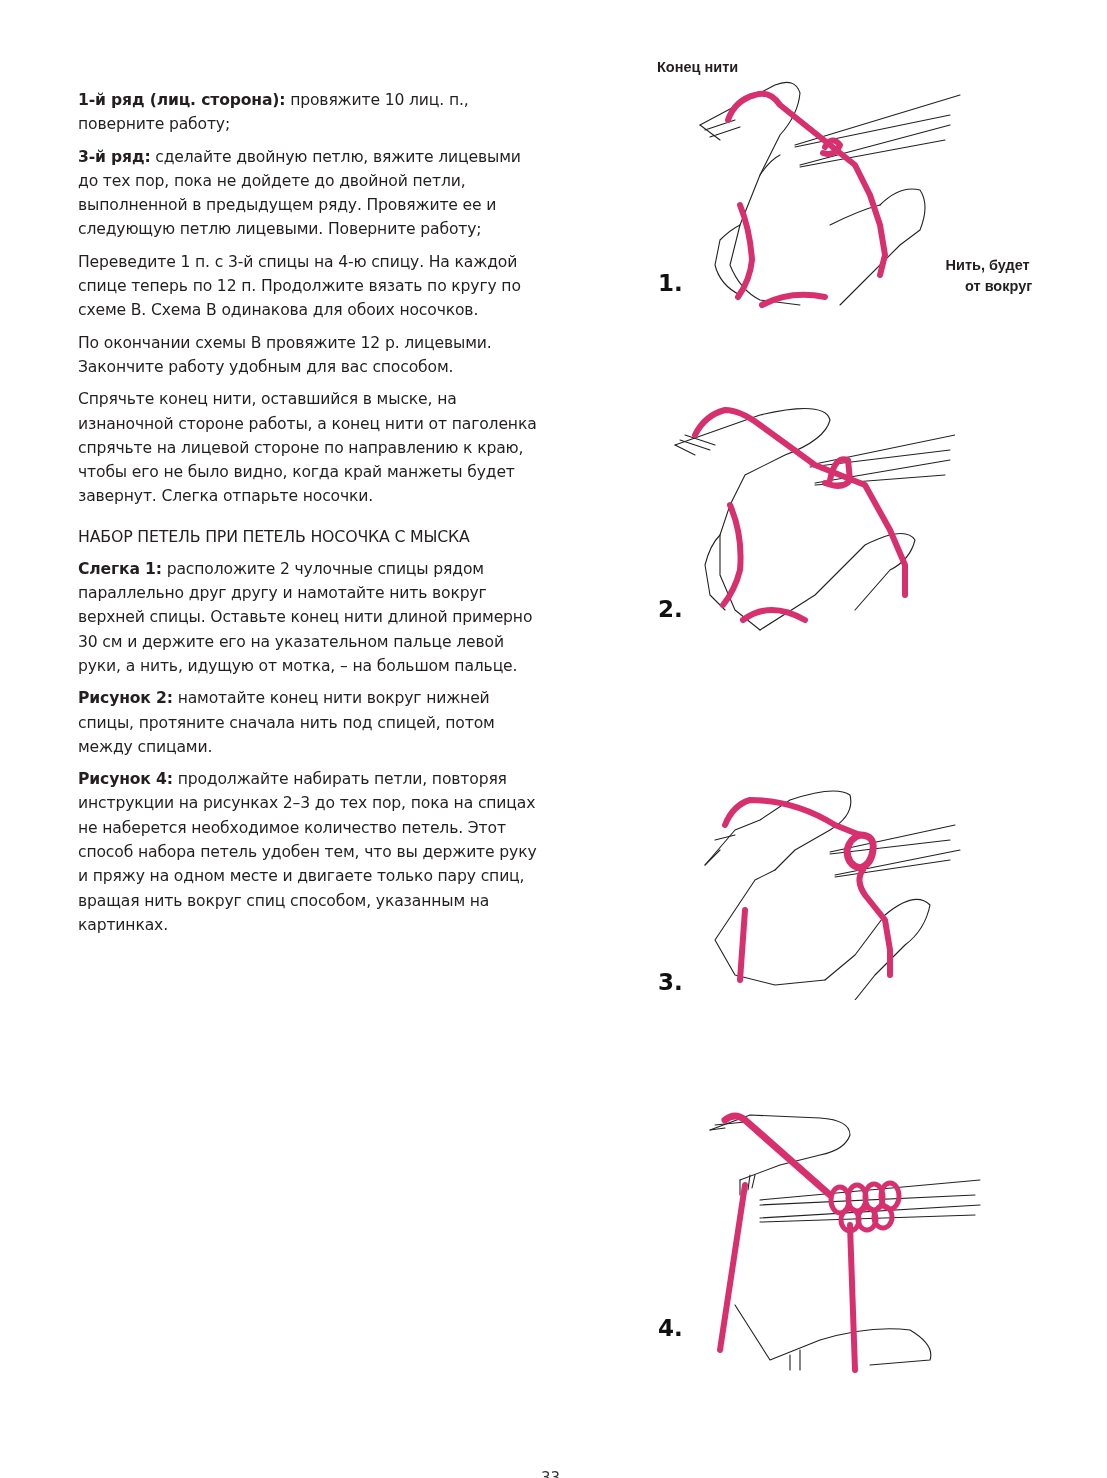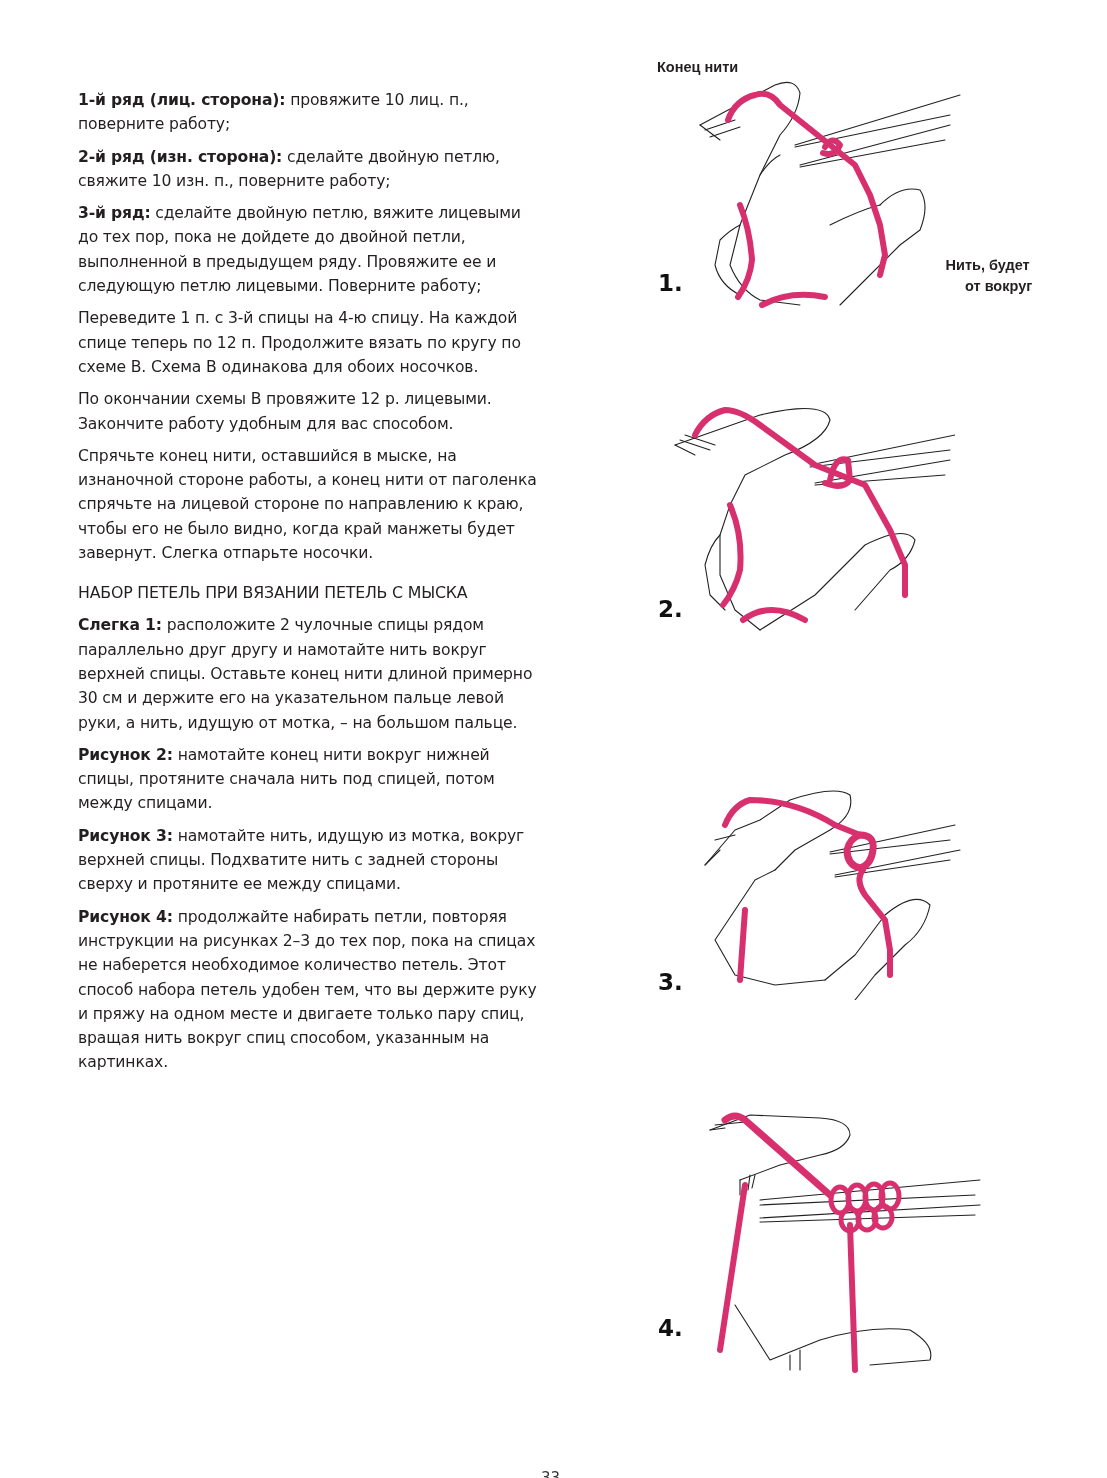--- a/index.html
+++ b/index.html
@@ -14,31 +14,29 @@
   .fig-label { position:absolute; font-family:"Liberation Sans", sans-serif; font-size:14.5px; color:#231f20; line-height:21px;font-weight:bold; }
   .page-num { position:absolute; left:541px; top:1469px; font-size:15px; color:#333; font-family:"DejaVu Sans", sans-serif; }
   .yarn { fill:none; stroke-linecap:round; stroke-linejoin:round; }
   .ink { fill:none; stroke:#222; stroke-width:1.1; stroke-linecap:round; stroke-linejoin:round; }
 </style>
 </head>
 <body>
 
 <div class="col">
   <p class="para"><b>1-й ряд (лиц. сторона):</b><span> провяжите 10 лиц. п., поверните работу;</span></p>
-  <p class="para"><b>2-й ряд (изн. сторона):</b><span> сделайте двойную петлю, свяжите 10 изн. п., поверните работу;</span></p>
   <p class="para"><b>3-й ряд:</b><span> сделайте двойную петлю, вяжите лицевыми до тех пор, пока не дойдете до двойной петли, выполненной в предыдущем ряду. Провяжите ее и следующую петлю лицевыми. Поверните работу;</span></p>
   <p class="para"><span>Переведите 1 п. с 3-й спицы на 4-ю спицу. На каждой спице теперь по 12 п. Продолжите вязать по кругу по схеме В. Схема В одинакова для обоих носочков.</span></p>
   <p class="para"><span>По окончании схемы В провяжите 12 р. лицевыми. Закончите работу удобным для вас способом.</span></p>
   <p class="para"><span>Спрячьте конец нити, оставшийся в мыске, на изнаночной стороне работы, а конец нити от паголенка спрячьте на лицевой стороне по направлению к краю, чтобы его не было видно, когда край манжеты будет завернут. Слегка отпарьте носочки.</span></p>
 
-  <h2 class="heading">НАБОР ПЕТЕЛЬ ПРИ ВЯЗАНИИ ПЕТЕЛЬ С МЫСКА</h2>
+  <h2 class="heading">НАБОР ПЕТЕЛЬ ПРИ ПЕТЕЛЬ НОСОЧКА С МЫСКА</h2>
 
   <p class="para"><b>Слегка 1:</b><span> расположите 2 чулочные спицы рядом параллельно друг другу и намотайте нить вокруг верхней спицы. Оставьте конец нити длиной примерно 30 см и держите его на указательном пальце левой руки, а нить, идущую от мотка, – на большом пальце.</span></p>
   <p class="para"><b>Рисунок 2:</b><span> намотайте конец нити вокруг нижней спицы, протяните сначала нить под спицей, потом между спицами.</span></p>
-  <p class="para"><b>Рисунок 3:</b><span> намотайте нить, идущую из мотка, вокруг верхней спицы. Подхватите нить с задней стороны сверху и протяните ее между спицами.</span></p>
   <p class="para"><b>Рисунок 4:</b><span> продолжайте набирать петли, повторяя инструкции на рисунках 2–3 до тех пор, пока на спицах не наберется необходимое количество петель. Этот способ набора петель удобен тем, что вы держите руку и пряжу на одном месте и двигаете только пару спиц, вращая нить вокруг спиц способом, указанным на картинках.</span></p>
 </div>
 
 <div class="fig-label" style="left:657px; top:57px;">Конец нити</div>
 <div class="fig-label" style="left:943px; top:255px; text-align:center;">
   <div>Нить, будет</div>
   <div style="padding-left:22px;">от вокруг</div>
 </div>
 <div class="fig-num" style="left:658px; top:270px;">1.</div>
 <div class="fig" style="left:680px; top:65px;">

